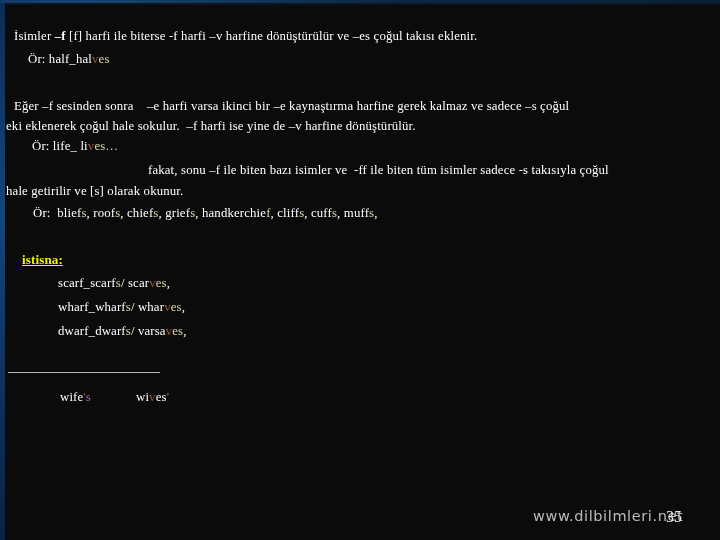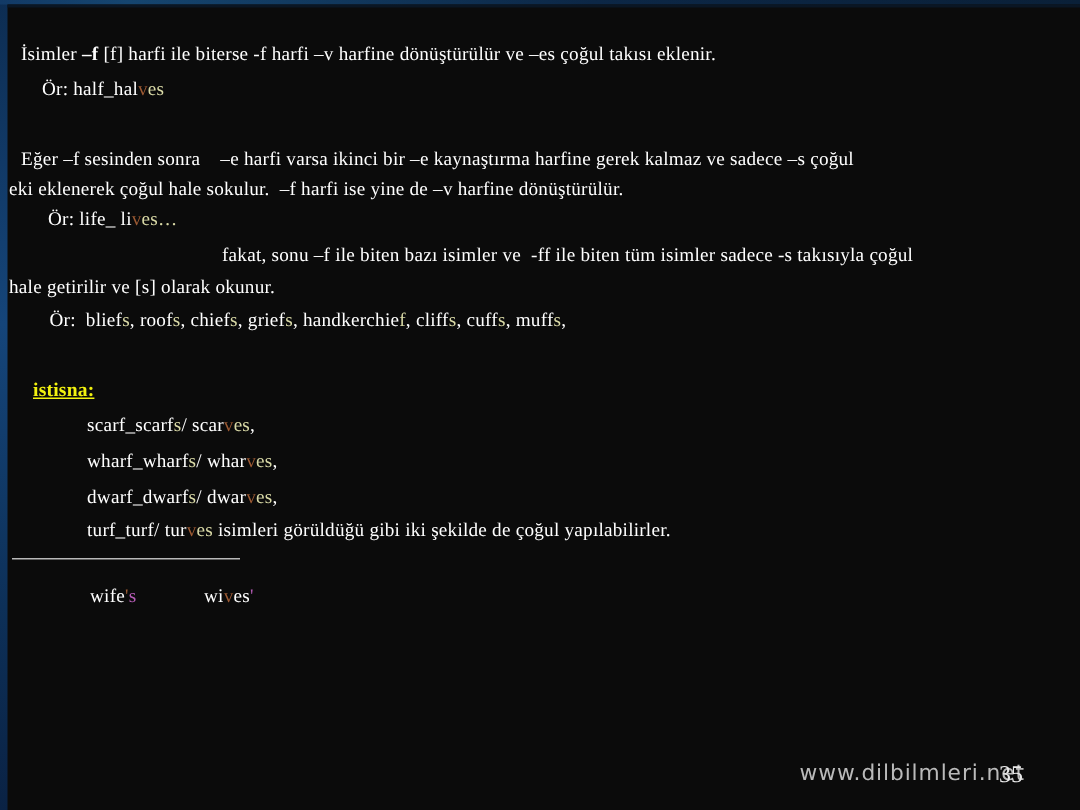--- a/index.html
+++ b/index.html
@@ -117,23 +117,22 @@
     <div class="line" style="left:148px; top:163px;">fakat, sonu –f ile biten bazı isimler ve  -ff ile biten tüm isimler sadece -s takısıyla çoğul</div>
 
     <div class="line" style="left:33px; top:206px;"><span>Ör:  </span><span id="ex3-items"><span>blief</span><span class="hl-y">s</span><span>, </span><span>roof</span><span class="hl-y">s</span><span>, </span><span>chief</span><span class="hl-y">s</span><span>, </span><span>grief</span><span class="hl-y">s</span><span>, </span><span>handkerchie</span><span class="hl-y">f</span><span>, </span><span>cliff</span><span class="hl-y">s</span><span>, </span><span>cuff</span><span class="hl-y">s</span><span>, </span><span>muff</span><span class="hl-y">s</span><span>,</span></span></div>
 
     <div class="line istisna" style="left:22px; top:252px;">istisna:</div>
 
     <div class="line" style="left:58px; top:276px;"><span>scarf_scarf</span><span class="hl-y">s</span><span>/ scar</span><span class="hl-r">v</span><span class="hl-y">es</span><span>,</span></div>
 
     <div class="line" style="left:58px; top:300px;"><span>wharf_wharf</span><span class="hl-y">s</span><span>/ whar</span><span class="hl-r">v</span><span class="hl-y">es</span><span>,</span></div>
 
-    <div class="line" style="left:58px; top:324px;"><span>dwarf_dwarf</span><span class="hl-y">s</span><span>/ dwar</span><span class="hl-r">v</span><span class="hl-y">es</span><span>,</span></div>
+    <div class="line" style="left:58px; top:324px;"><span>dwarf_dwarf</span><span class="hl-y">s</span><span>/ varsa</span><span class="hl-r">v</span><span class="hl-y">es</span><span>,</span></div>
 
-    <div class="line" style="left:58px; top:346px;"><span>turf_turf</span><span>/ tur</span><span class="hl-r">v</span><span class="hl-y">es</span><span> isimleri görüldüğü gibi iki şekilde de çoğul yapılabilirler.</span></div>
 
     <div class="rule" style="left:8px; top:372px; width:152px;"></div>
 
     <div class="line" style="left:60px; top:390px;"><span>wife</span><span class="hl-r">'</span><span class="hl-m">s</span></div>
 
     <div class="line" style="left:136px; top:390px;"><span>wi</span><span class="hl-r">v</span><span>es</span><span class="hl-m">'</span></div>
 
   </div>
 
   <div class="footer" style="left:533px; top:508px;">www.dilbilmleri.net</div>

